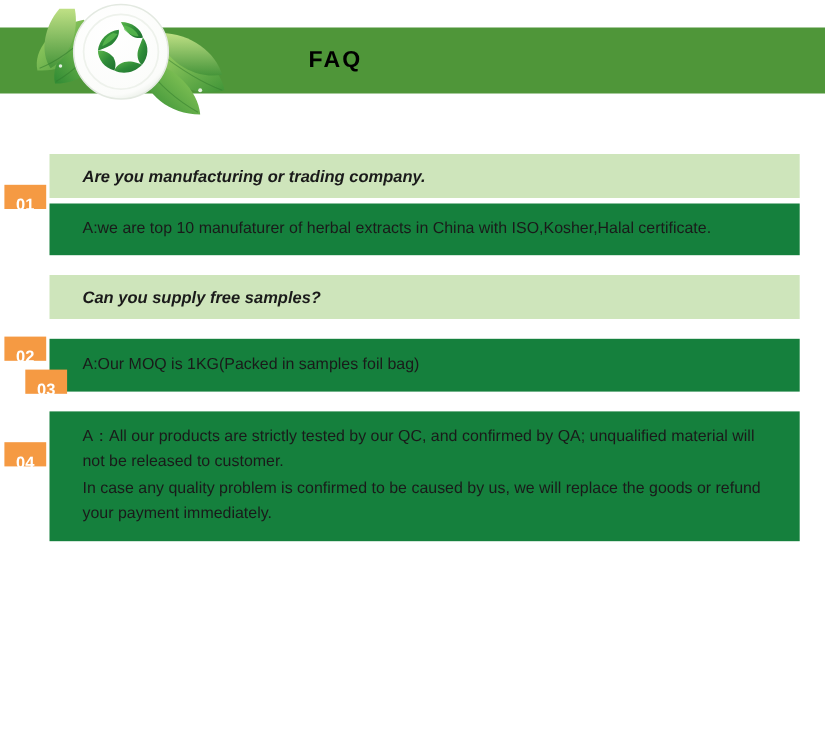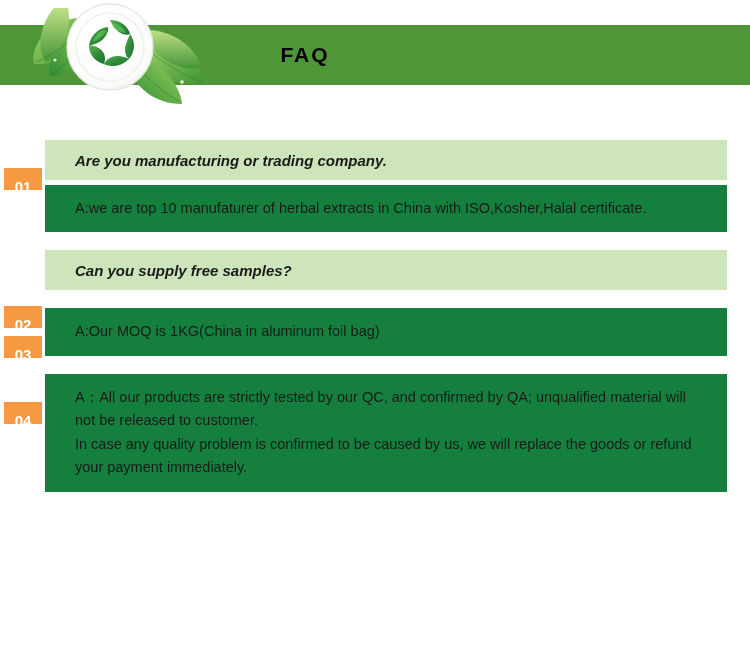--- a/index.html
+++ b/index.html
@@ -190,23 +190,23 @@
   </div>
 
   <div class="faq-item">
     <div class="faq-badge" style="top:28px;margin-top:28px;">02</div>
     <div class="faq-question">
       <span class="faq-question-text">Can you supply free samples?</span>
     </div>
   </div>
 
   <div class="faq-item">
-    <div class="faq-badge" style="top:28px;">03</div>
+    <div class="faq-badge" style="top:28px;margin-left:19px;">03</div>
     <div class="faq-answer">
-      <span class="faq-answer-text">A:Our MOQ is 1KG(China in aluminum foil bag)</span>
+      <span class="faq-answer-text">A:Our MOQ is 1KG(Packed in samples foil bag)</span>
     </div>
   </div>
 
   <div class="faq-item">
     <div class="faq-badge" style="top:28px;">04</div>
     <div class="faq-answer">
       <span class="faq-answer-text">A：All our products are strictly tested by our QC, and confirmed by QA; unqualified material will not be released to customer.
 In case any quality problem is confirmed to be caused by us, we will replace the goods or refund your payment immediately.</span>
     </div>
   </div>

